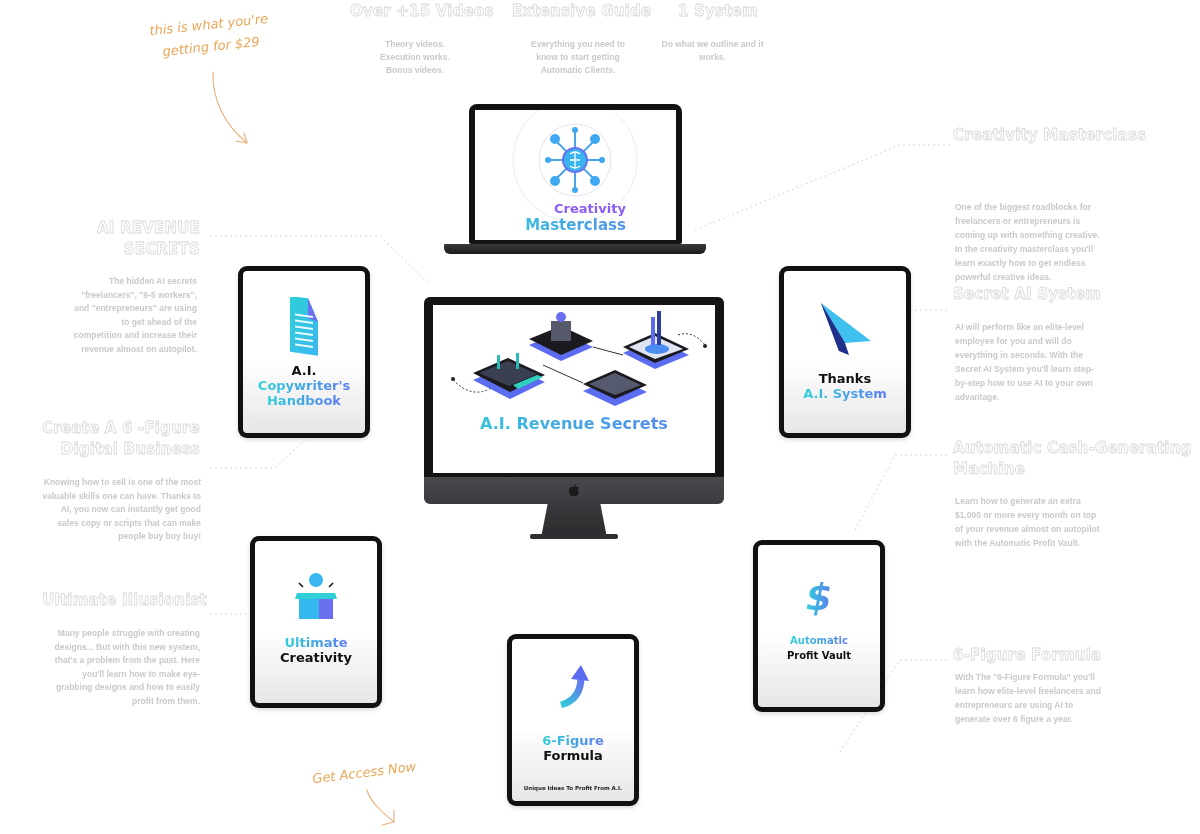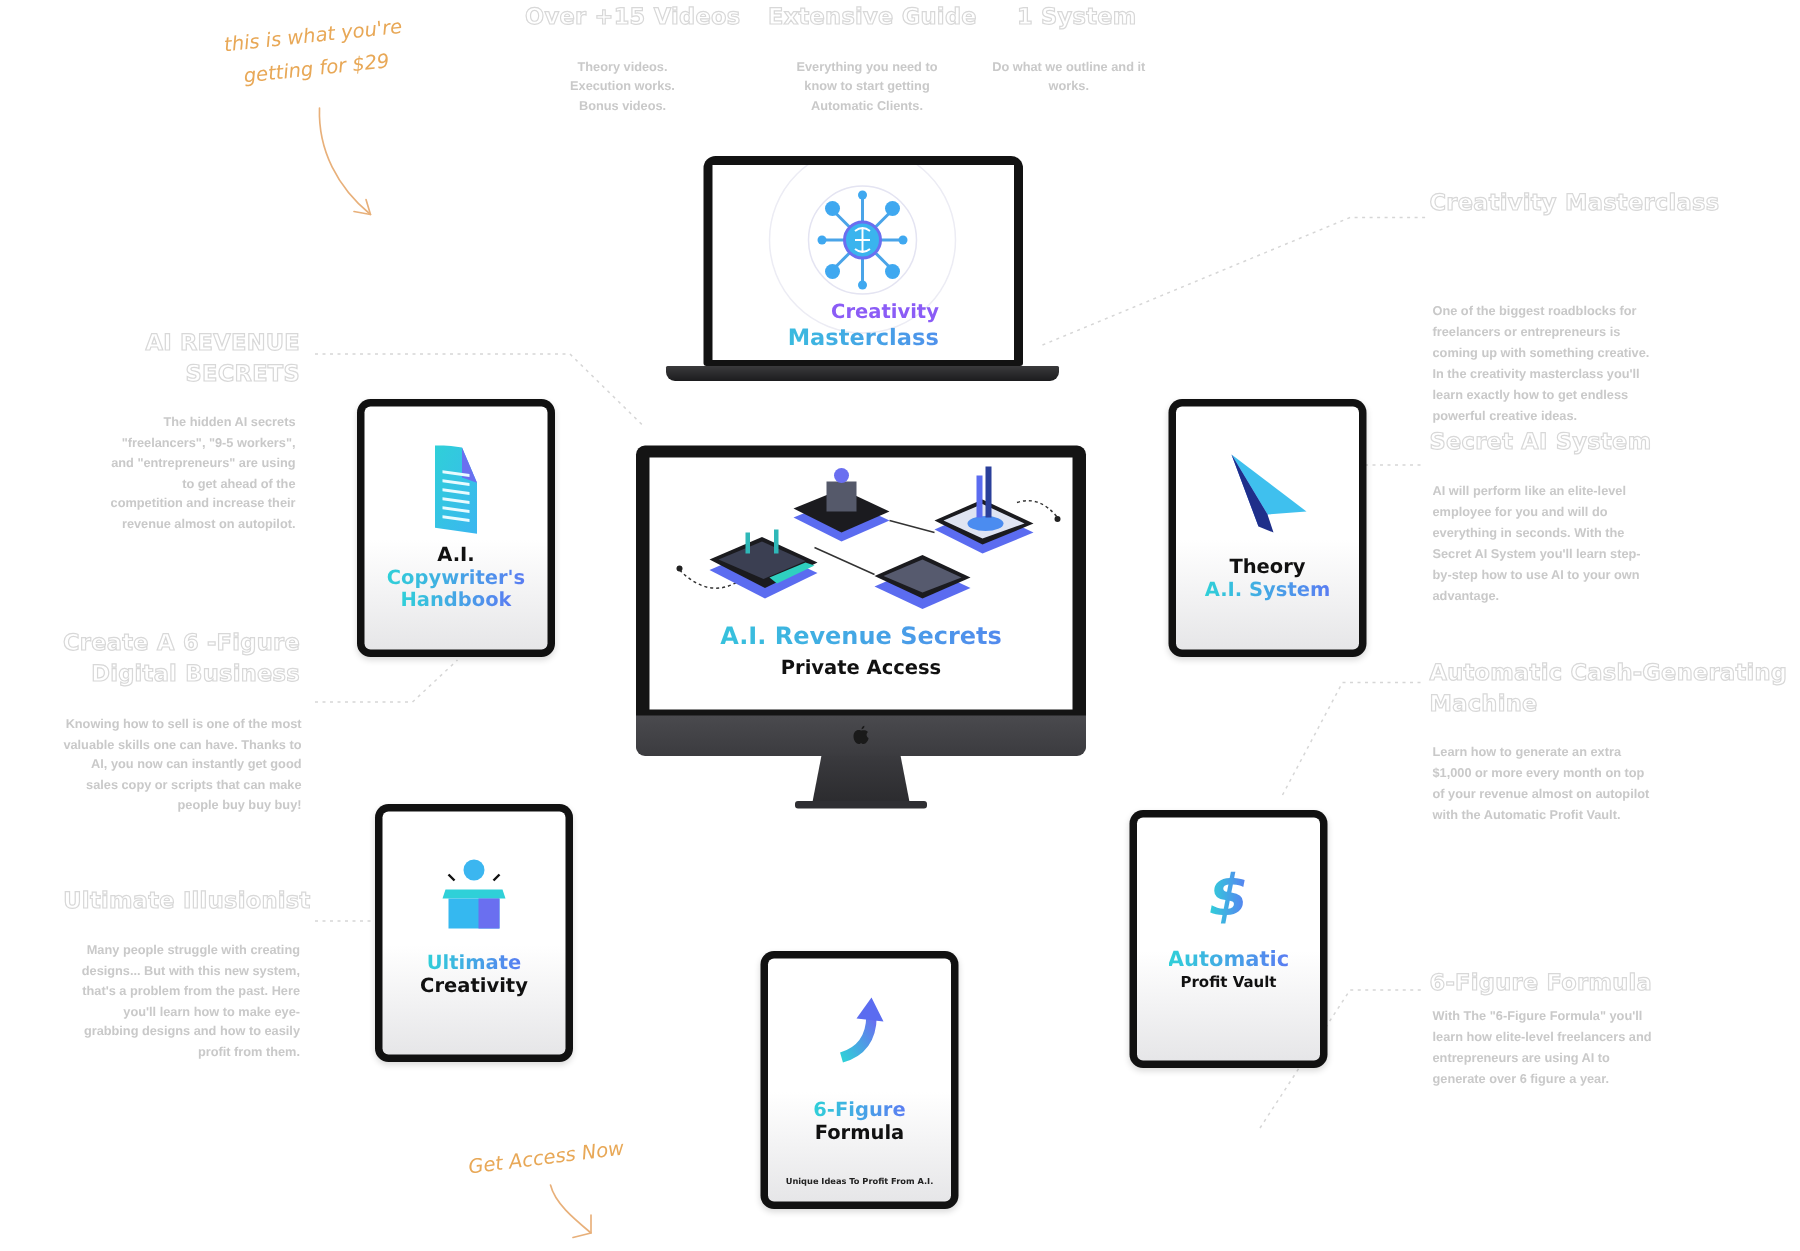--- a/index.html
+++ b/index.html
@@ -248,21 +248,20 @@
       <polygon points="190,48 222,34 256,50 222,64" fill="#5b6cf0"></polygon>
       <polygon points="190,42 222,28 256,44 222,58" fill="#1b1b1f"></polygon>
       <polygon points="196,42 222,31 250,44 222,54" fill="#dfe4f2"></polygon>
       <ellipse cx="224" cy="44" rx="12" ry="5" fill="#4b8cf0"></ellipse>
       <rect x="218" y="12" width="4" height="28" fill="#5b6cf0"></rect>
       <rect x="224" y="6" width="4" height="34" fill="#2a3f9a"></rect>
       <line x1="110" y1="60" x2="150" y2="78" stroke="#333" stroke-width="1"></line>
       <line x1="160" y1="42" x2="190" y2="50" stroke="#333" stroke-width="1"></line>
     </svg>
     <div class="grad" style="position:absolute; left:0; width:282px; top:109px; text-align:center; font-family:'DejaVu Sans',sans-serif; font-weight:bold; font-size:16px;">A.I. Revenue Secrets</div>
-    <div style="position:absolute; left:0; width:282px; top:133px; text-align:center; font-family:'DejaVu Sans',sans-serif; font-weight:bold; font-size:13px; color:#111;">Private Access</div>
   </div>
 </div>
 <div class="imac-chin">
   <svg width="12" height="14" style="position:absolute; left:144px; top:6px;">
     <path d="M6 4 C3 3 1 5 1 8 C1 11 3 13 4.5 13 C5.5 13 5.5 12.5 6 12.5 C6.5 12.5 6.8 13 7.8 13 C9.3 13 11 10.5 11 9 C9.5 8.3 9.3 6 10.6 5 C9.8 3.8 8.3 3.5 6 4 Z M6.3 3.2 C6.3 1.8 7.4 0.8 8.3 0.8 C8.4 2.2 7.2 3.3 6.3 3.2 Z" fill="#1a1a1a"></path>
   </svg>
 </div>
 <div class="imac-stand"></div>
 <div class="imac-foot"></div>
 
@@ -292,21 +291,21 @@
   </div>
 </div>
 
 <div class="tablet" style="left:779px; top:266px; width:132px; height:172px;">
   <div class="screen">
     <svg width="60" height="58" style="margin-top:30px;">
       <polygon points="6,2 56,40 30,42" fill="#3fc0ee"></polygon>
       <polygon points="6,2 30,42 24,50" fill="#2a5fd8"></polygon>
       <polygon points="6,2 30,42 34,54 24,50" fill="#1f2f8a"></polygon>
     </svg>
-    <div class="t-line dark" style="margin-top:12px;">Theory</div>
+    <div class="t-line dark" style="margin-top:12px;">Thanks</div>
     <div class="t-line grad">A.I. System</div>
   </div>
 </div>
 
 <div class="tablet" style="left:250px; top:536px; width:132px; height:172px;">
   <div class="screen">
     <svg width="50" height="50" style="margin-top:30px;">
       <circle cx="25" cy="9" r="7" fill="#3bb6f0"></circle>
       <line x1="8" y1="12" x2="12" y2="16" stroke="#111" stroke-width="1.6"></line>
       <line x1="42" y1="12" x2="38" y2="16" stroke="#111" stroke-width="1.6"></line>
@@ -315,21 +314,21 @@
       <rect x="28" y="28" width="14" height="20" fill="#6a6ff0"></rect>
     </svg>
     <div class="t-line grad" style="margin-top:14px;">Ultimate</div>
     <div class="t-line dark">Creativity</div>
   </div>
 </div>
 
 <div class="tablet" style="left:753px; top:540px; width:132px; height:172px;">
   <div class="screen">
     <div style="margin-top:30px; font-family:'DejaVu Sans',sans-serif; font-weight:bold; font-size:38px; line-height:44px; font-style:italic;" class="grad">$</div>
-    <div class="t-line grad" style="margin-top:14px; font-size:14px;">Automatic</div>
+    <div class="t-line grad" style="margin-top:14px; font-size:10px;">Automatic</div>
     <div class="t-line dark" style="font-size:10px;">Profit Vault</div>
   </div>
 </div>
 
 <div class="tablet" style="left:507px; top:634px; width:132px; height:172px;">
   <div class="screen">
     <svg width="40" height="48" style="margin-top:24px;">
       <defs>
           <linearGradient id="arrg" x1="0" y1="1" x2="1" y2="0">
             <stop offset="0" stop-color="#2fd0d8"></stop>

